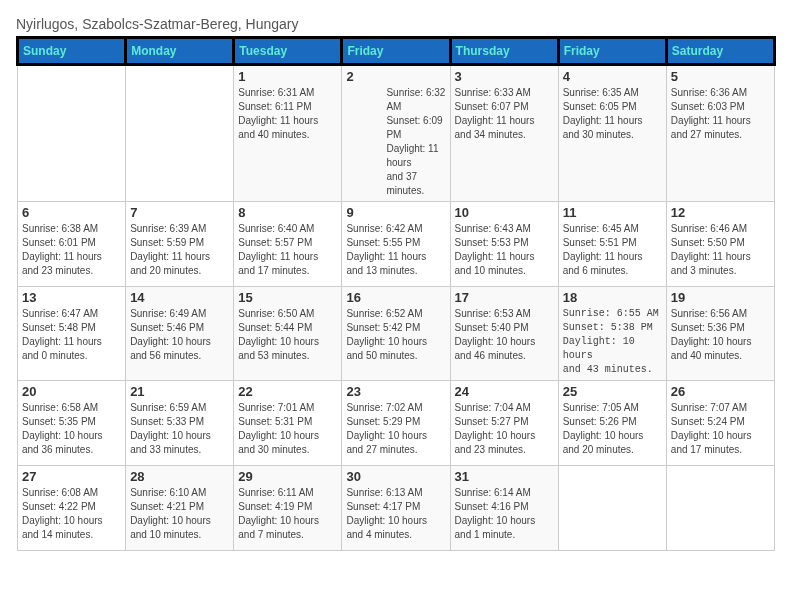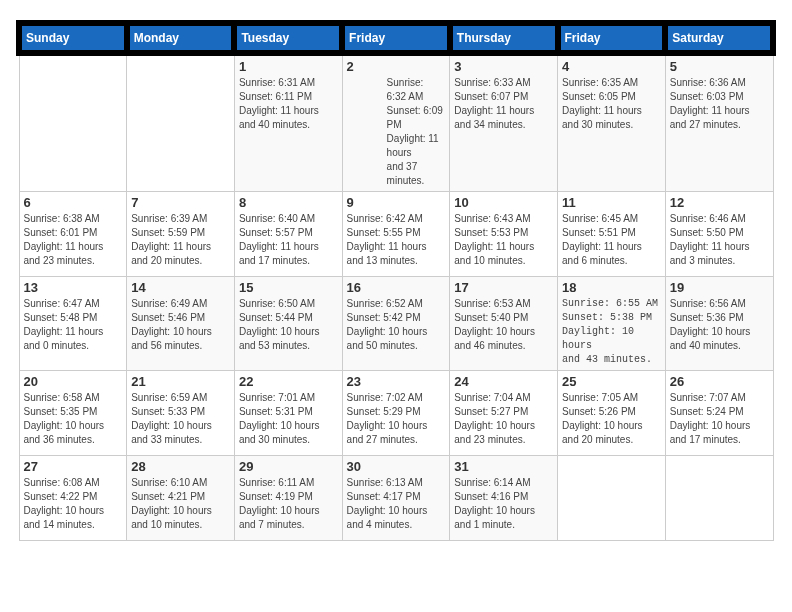--- a/index.html
+++ b/index.html
@@ -53,26 +53,26 @@
       font-size: 14px;
       color: #555;
     }
     table {
       width: 100%;
       border-collapse: collapse;
       table-layout: fixed;
     }
     thead tr th {
       background: #1a6bbf;
-      color: #ffffff;
+      color: #5eead4;
       font-size: 12px;
       font-weight: bold;
       padding: 5px 4px;
       text-align: left;
-      border: 6px solid #000000;
+      border: 3px solid #000000;
     }
     tbody tr td {
       border: 1px solid #ccc;
       vertical-align: top;
       padding: 3px 4px;
       height: 85px;
       font-size: 10.5px;
       color: #333;
       background: #fff;
     }
@@ -96,20 +96,21 @@
     }
     .empty-cell {
       background: #fff !important;
     }
   </style>
 </head>
 <body>
 
 <div class="header">
   <div class="title-block">
+    <div class="subtitle">Nyirlugos, Szabolcs-Szatmar-Bereg, Hungary</div>
   </div>
 </div>
 
 <table>
   <thead>
     <tr id="header-row">
         <th>Sunday</th>
         <th>Monday</th>
         <th>Tuesday</th>
         <th>Friday</th>

